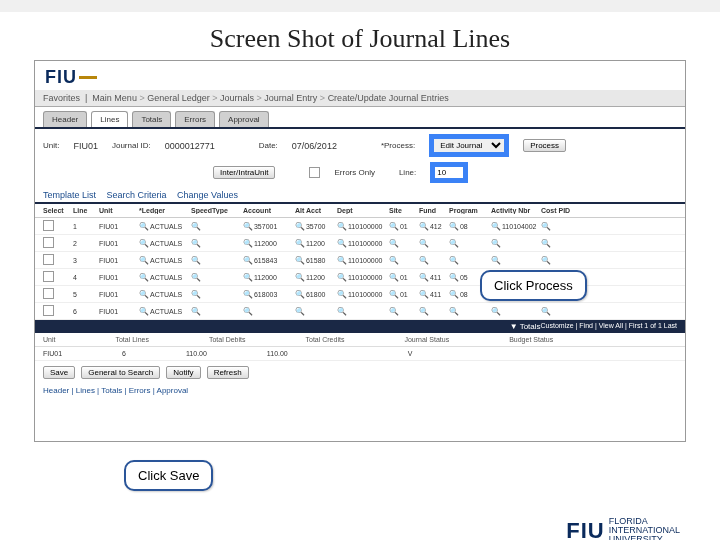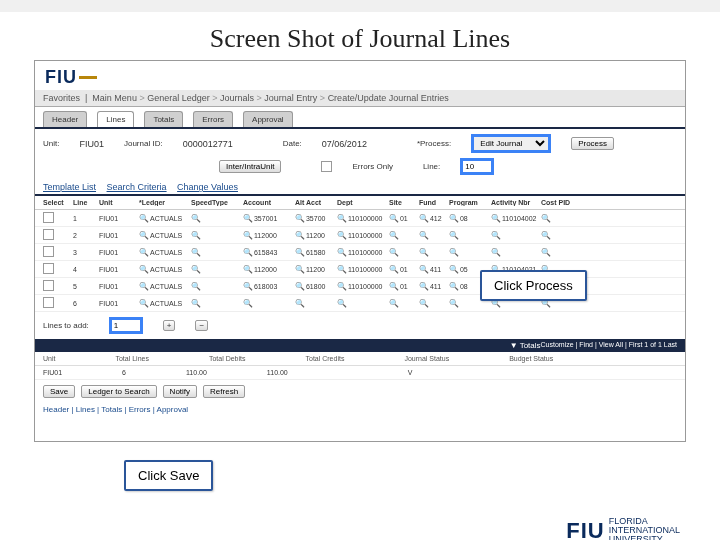--- a/index.html
+++ b/index.html
@@ -4,41 +4,41 @@
 <style>
 body{margin:0;font-family:Arial,sans-serif;background:#f0f0f0}
 .slide{width:720px;height:540px;margin:12px auto;background:#fff;position:relative;overflow:hidden}
 .title{font-family:Georgia,serif;font-size:26px;text-align:center;padding:12px 0 6px;color:#222}
 .screenshot{margin:0 34px;border:1px solid #999;height:380px;font-size:9px;color:#333;background:#fff;position:relative}
 .topbar{background:#1a2845;height:20px;display:flex;align-items:center;padding:0 8px;color:#fff}
 .logo{display:flex;align-items:center;margin:4px 0 0 4px;background:#fff;padding:2px 6px}
 .logo-fiu{font-weight:bold;font-size:18px;color:#0a2a5c;letter-spacing:1px}
 .logo-dash{width:18px;height:3px;background:#b8860b;margin-left:2px}
 .navbar{background:#e8e8e8;border-bottom:1px solid #aaa;padding:3px 8px;color:#555}
-.tabs{border-bottom:2px solid #1a2845;padding:4px 8px 0;display:flex;gap:10px}
+.tabs{border-bottom:2px solid #1a2845;padding:4px 8px 0;display:flex;gap:4px}
 .tab{background:#d0d0d0;border:1px solid #999;border-bottom:none;padding:3px 8px;border-radius:3px 3px 0 0;font-size:8px}
 .tab.active{background:#fff;font-weight:normal}
-.formrow{display:flex;gap:20px;padding:5px 8px;align-items:center}
+.formrow{display:flex;gap:14px;padding:5px 8px;align-items:center}
 .formrow label{font-size:8px}
-.formrow input,.formrow select{font-size:8px;border:3px solid #3b82f6;padding:1px 2px;width:50px}
+.formrow input,.formrow select{font-size:8px;border:5px solid #3b82f6;padding:1px 2px;width:50px}
 .btn{background:linear-gradient(#fff,#ddd);border:1px solid #999;padding:1px 6px;font-size:8px;border-radius:2px}
 .linkrow{padding:2px 8px;color:#1a4b8c}
-.linkrow span{text-decoration:underline;margin-right:8px}
+.linkrow span{margin-right:8px}
 .darkbar{background:#1a2845;height:2px}
 .colhead{display:grid;grid-template-columns:30px 26px 40px 52px 52px 52px 42px 52px 30px 30px 42px 50px 30px;gap:0;padding:3px 8px;font-size:7px;font-weight:bold;border-bottom:1px solid #ccc}
 .colhead div{overflow:hidden;white-space:nowrap}
 .row{display:grid;grid-template-columns:30px 26px 40px 52px 52px 52px 42px 52px 30px 30px 42px 50px 30px;gap:0;padding:2px 8px;font-size:7px;border-bottom:1px solid #eee;align-items:center}
 .row div{overflow:hidden;white-space:nowrap}
 .chk{width:9px;height:9px;border:1px solid #999;display:inline-block}
 .mg{color:#888;font-size:8px;margin-right:1px}
 .totals-hdr{background:#1a2845;color:#fff;padding:2px 8px;font-size:8px;display:flex;justify-content:flex-end}
 .totals-sub{display:flex;padding:3px 8px;font-size:7px;color:#555;gap:60px;border-bottom:1px solid #ddd}
 .totals-row{display:flex;padding:3px 8px;font-size:7px;gap:60px;border-bottom:1px solid #eee}
 .actions{padding:5px 8px;display:flex;gap:6px}
-.callout{position:absolute;background:#fff;border:2px solid #2a5599;border-radius:2px;padding:6px 12px;font-size:13px;color:#000;box-shadow:1px 1px 2px rgba(0,0,0,.2)}
+.callout{position:absolute;background:#fff;border:2px solid #2a5599;border-radius:10px;padding:6px 12px;font-size:13px;color:#000;box-shadow:1px 1px 2px rgba(0,0,0,.2)}
 .callout-save{left:124px;top:448px}
 .callout-process{left:480px;top:258px}
 .callout-journal{left:290px;top:328px;font-size:12px;padding:5px 10px}
 .footer{position:absolute;bottom:8px;right:40px;display:flex;align-items:center;gap:10px}
 .footer-logo{display:flex;align-items:center;gap:4px}
 .footer-fiu{font-weight:bold;font-size:22px;color:#0a2a5c;letter-spacing:1px}
 .footer-text{font-size:9px;color:#0a2a5c;line-height:1}
 .footer-sub{position:absolute;bottom:0;right:40px;font-size:10px;color:#666}
 </style>
 </head>
@@ -199,26 +199,20 @@
           <div><span class="mg">🔍</span></div>
           <div><span class="mg">🔍</span></div>
           <div><span class="mg">🔍</span></div>
           <div><span class="mg">🔍</span></div>
           <div><span class="mg">🔍</span></div>
           <div><span class="mg">🔍</span></div>
           <div><span class="mg">🔍</span></div>
         </div>
       </div>
 
-    <div class="formrow">
-      <label>Lines to add:</label>
-      <input style="width: 24px;" value="1">
-      <span class="btn" style="padding:0 3px">+</span>
-      <span class="btn" style="padding:0 3px">−</span>
-    </div>
 
     <div class="totals-hdr">
       <span>▼ Totals</span>
       <span style="font-size:7px">Customize | Find | View All |   First 1 of 1 Last</span>
     </div>
     <div class="totals-sub">
       <div>Unit</div>
       <div>Total Lines</div>
       <div>Total Debits</div>
       <div>Total Credits</div>
@@ -229,21 +223,21 @@
       <div>FIU01</div>
       <div>6</div>
       <div>110.00</div>
       <div>110.00</div>
       <div></div>
       <div>V</div>
     </div>
 
     <div class="actions">
       <button class="btn">Save</button>
-      <button class="btn">Ledger to Search</button>
+      <button class="btn">General to Search</button>
       <button class="btn">Notify</button>
       <button class="btn">Refresh</button>
     </div>
     <div class="linkrow" style="font-size:8px">Header | Lines | Totals | Errors | Approval</div>
   </div>
 
   <div class="callout callout-process">Click Process</div>
   <div class="callout callout-save">Click Save</div>
 
   <div class="footer">

